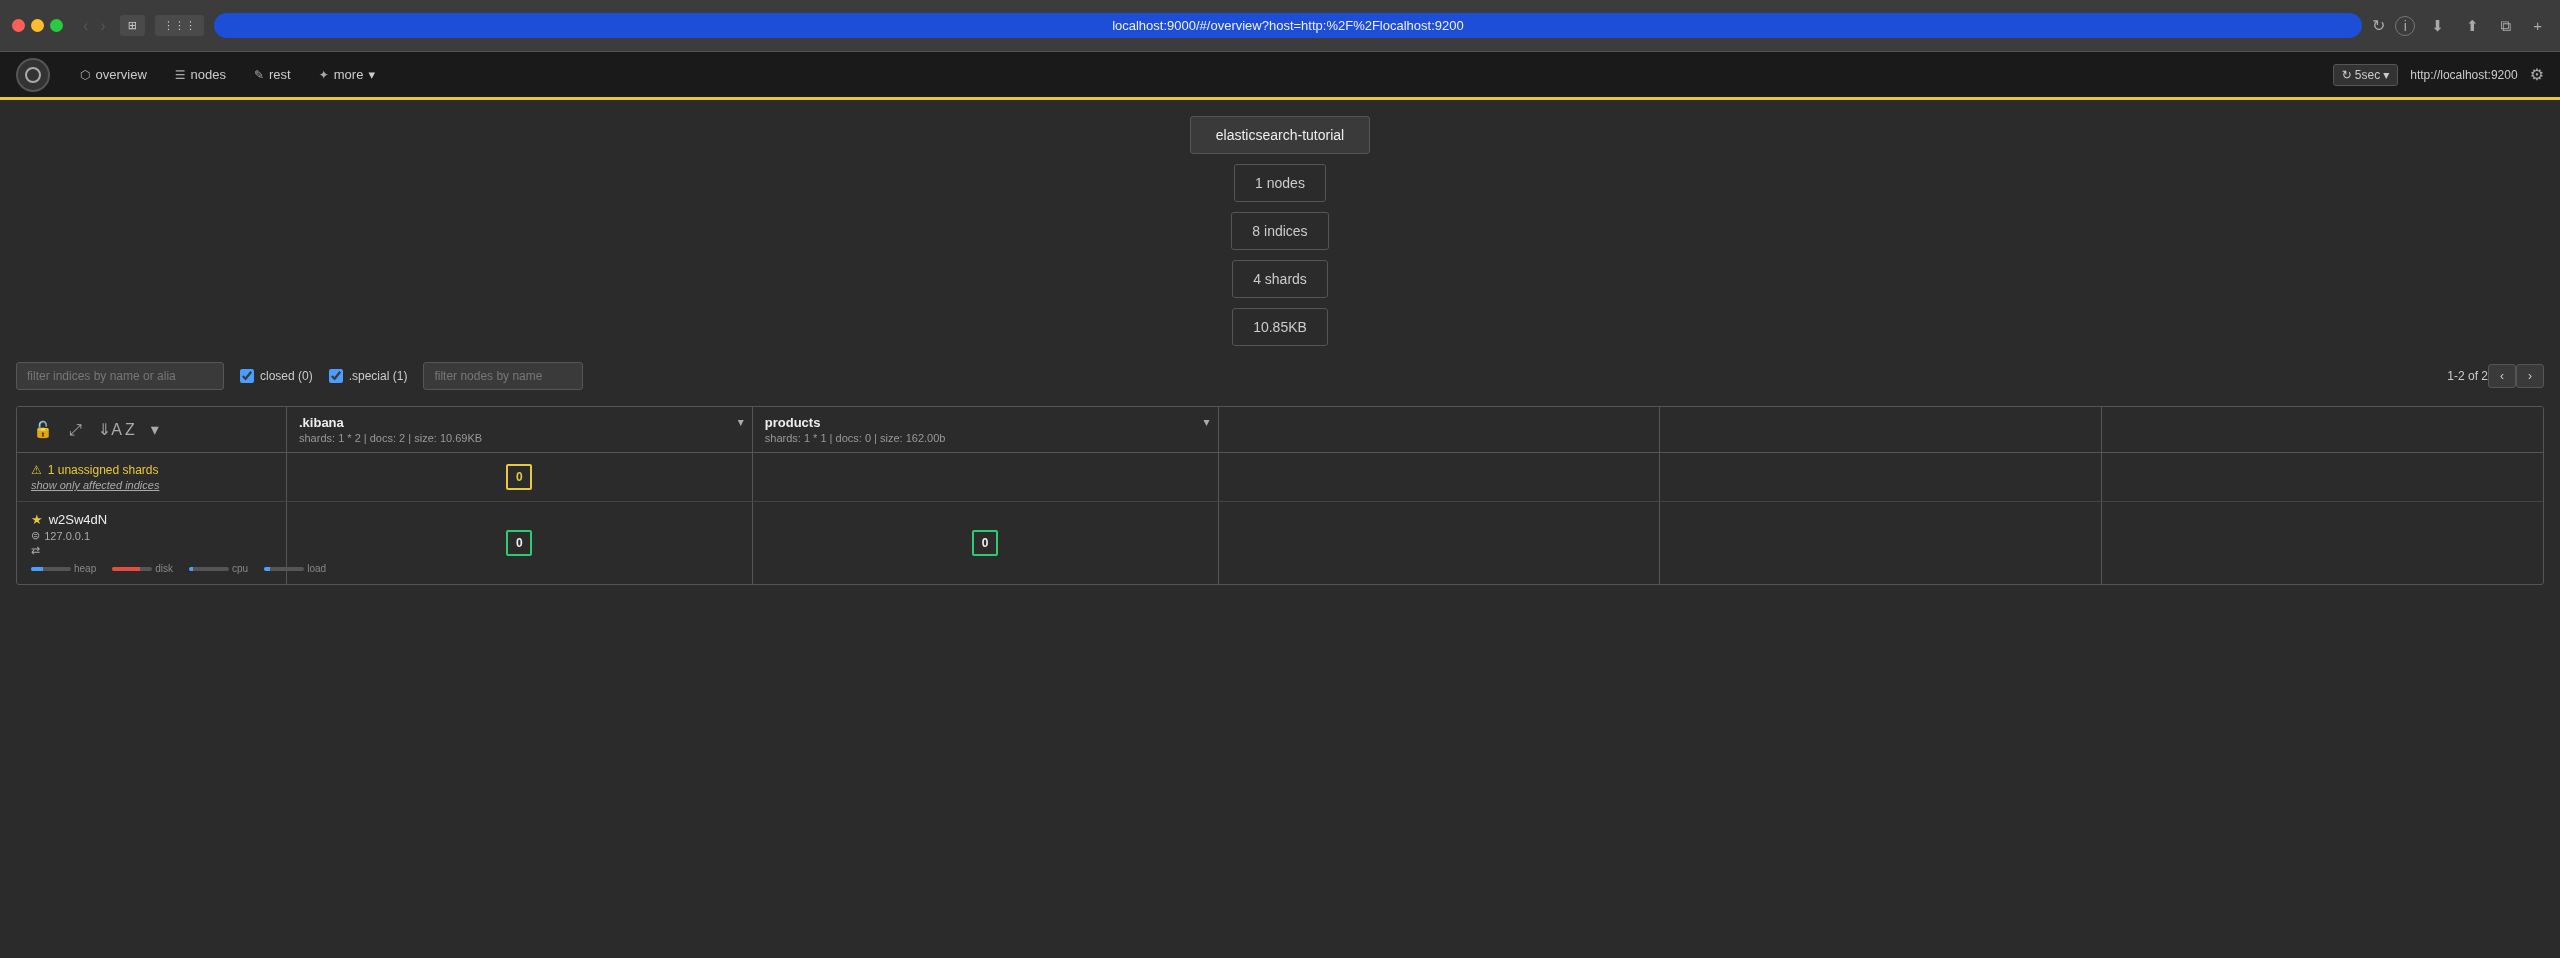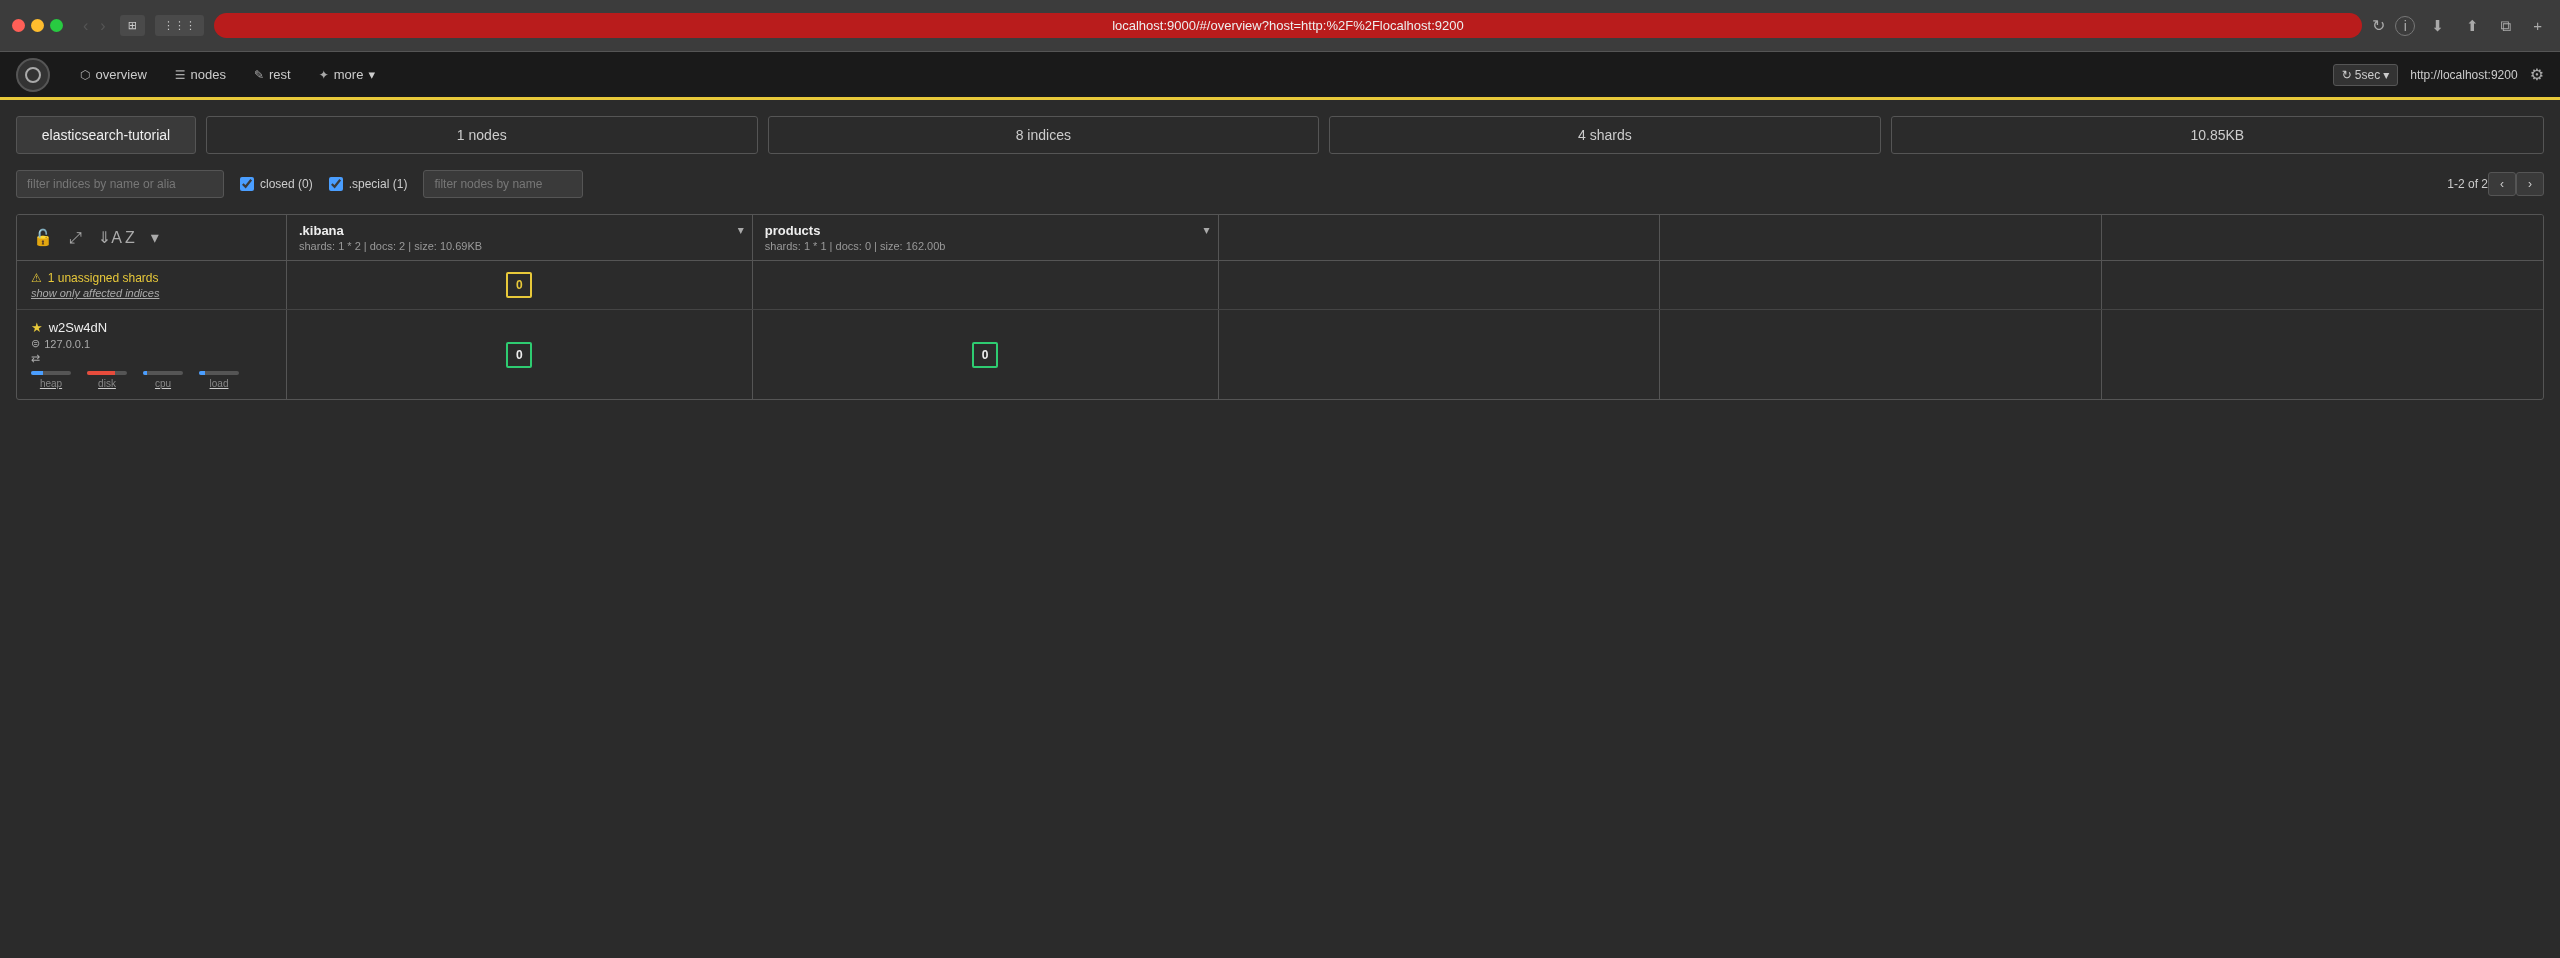--- a/index.html
+++ b/index.html
@@ -52,21 +52,21 @@
       background: #4a4a4a;
       border: none;
       color: #ccc;
       padding: 4px 8px;
       border-radius: 3px;
       cursor: pointer;
       font-size: 11px;
     }
     .url-bar {
       flex: 1;
-      background: #b91c1c;
+      background: #1d4ed8;
       border: none;
       border-radius: 20px;
       padding: 5px 14px;
       color: #eee;
       font-size: 13px;
       text-align: center;
       outline: none;
     }
     .browser-action {
       background: none;
@@ -172,20 +172,21 @@
     .main-content {
       padding: 16px;
     }
 
     
     .stats-row {
       display: flex;
       gap: 10px;
       margin-bottom: 16px;
       align-items: center;
+      flex-direction: column;
     }
     .stat-box {
       border: 1px solid #555;
       border-radius: 3px;
       padding: 10px 20px;
       display: flex;
       align-items: center;
       justify-content: center;
       color: #ccc;
       font-size: 14px;
@@ -379,24 +380,22 @@
       font-size: 11px;
       margin-bottom: 6px;
     }
     .node-metrics {
       display: flex;
       gap: 16px;
       margin-top: 4px;
     }
     .metric-item {
       display: flex;
-      flex-direction: column;
       align-items: center;
       gap: 3px;
-      text-decoration: underline;
     }
     .metric-label {
       color: #888;
       font-size: 10px;
     }
     .metric-bar {
       width: 40px;
       height: 4px;
       background: #555;
       border-radius: 2px;

